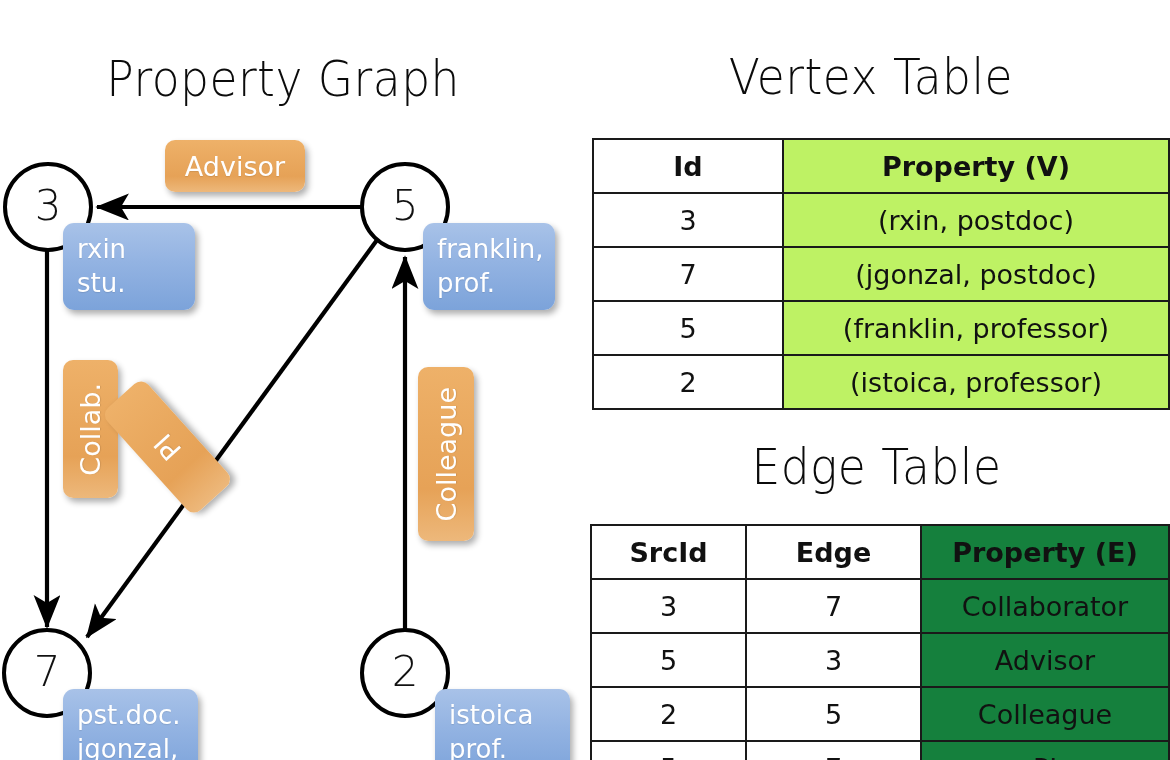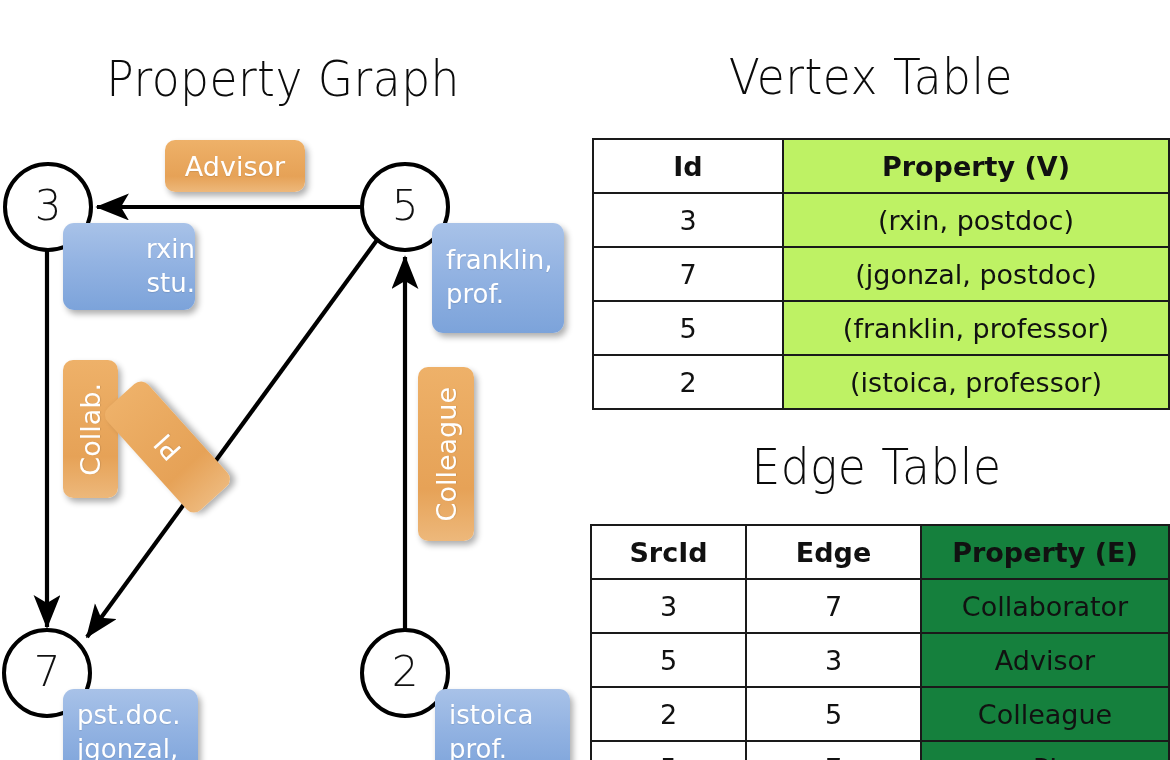--- a/index.html
+++ b/index.html
@@ -137,26 +137,26 @@
   <div class="node" style="left:360px;top:127px;">
     <span>5</span>
   </div>
   <div class="node" style="left:2px;top:593px;">
     <span>7</span>
   </div>
   <div class="node" style="left:360px;top:593px;">
     <span>2</span>
   </div>
 
-  <div class="prop-box" style="left:63px;top:188px;width:132px;height:87px;text-align:right;">
+  <div class="prop-box" style="left:63px;top:188px;width:132px;height:87px;">
     <div>rxin</div>
     <div>stu.</div>
   </div>
 
-  <div class="prop-box" style="left:432px;top:188px;width:132px;height:110px;">
+  <div class="prop-box" style="left:423px;top:188px;width:132px;height:87px;">
     <div>franklin,</div>
     <div>prof.</div>
   </div>
 
   <div class="prop-box" style="left:63px;top:654px;width:135px;height:87px;">
     <div>pst.doc.</div>
     <div>jgonzal,</div>
   </div>
 
   <div class="prop-box" style="left:435px;top:654px;width:135px;height:87px;">

